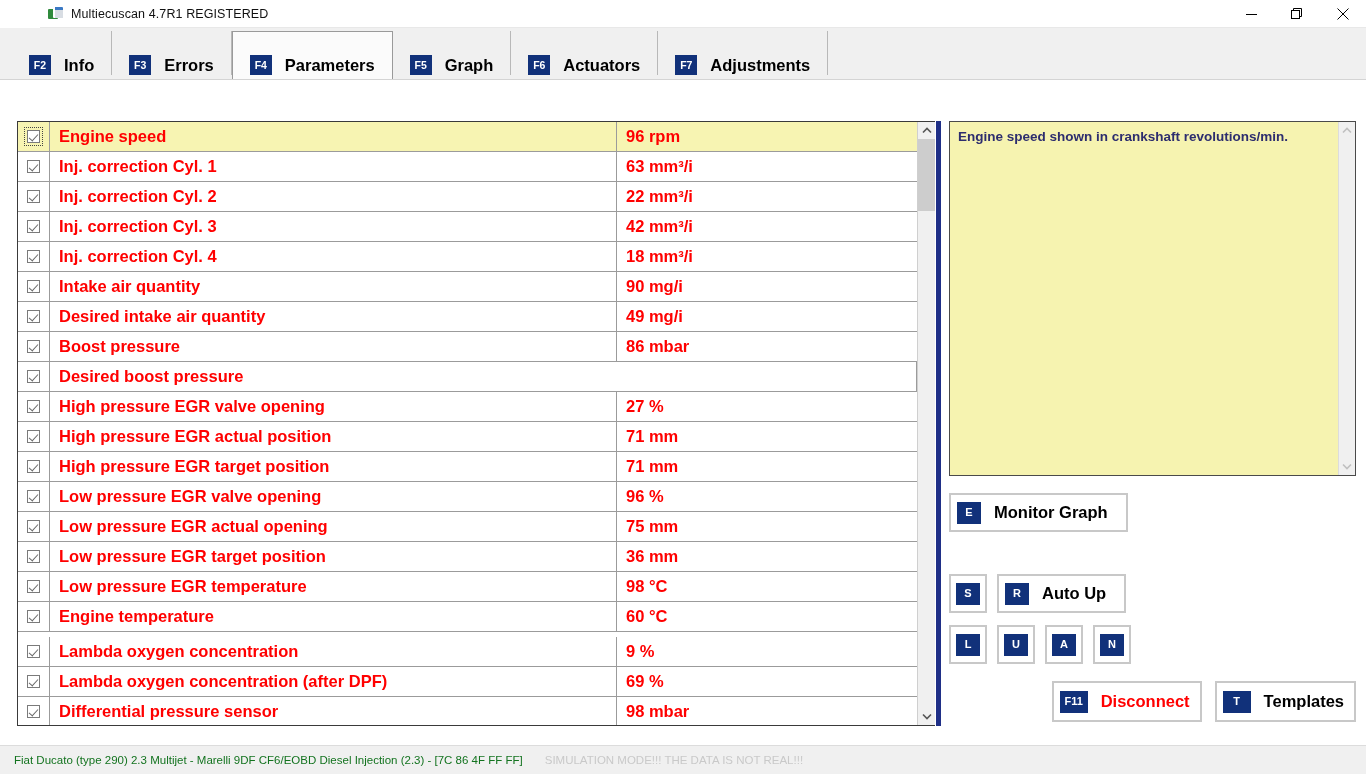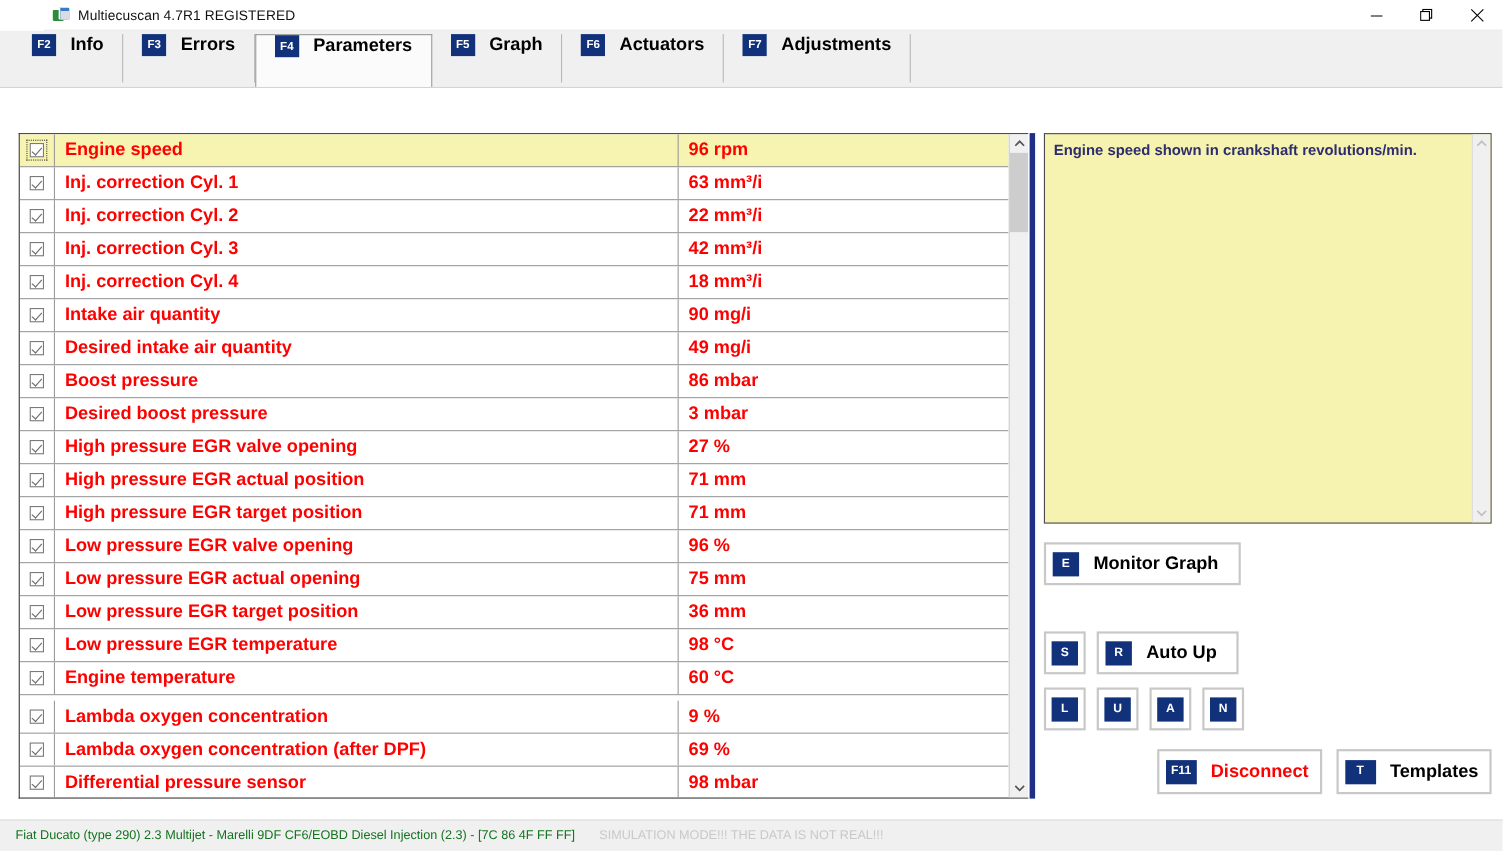--- a/index.html
+++ b/index.html
@@ -69,21 +69,21 @@
     height: 52px;
     background: #f0f0f0;
     display: flex;
     align-items: stretch;
     padding-left: 12px;
     border-bottom: 1px solid #d4d4d4;
     position: relative;
   }
   .tab {
     display: flex;
-    align-items: flex-start;
+    align-items: flex-end;
     padding: 0 17px;
     gap: 13px;
     font-size: 16.5px;
     font-weight: bold;
     color: #000000;
     border-right: 1px solid #b8b8b8;
     margin-top: 3px;
     margin-bottom: 4px;
     position: relative;
   }
@@ -441,21 +441,20 @@
               <span class="cb"></span>
             </div>
             <div class="cell-name">Boost pressure</div>
             <div class="cell-val">86 mbar</div>
           </div>
           <div class="row">
             <div class="cell-chk">
               <span class="cb"></span>
             </div>
             <div class="cell-name">Desired boost pressure</div>
-            <div class="cell-val">3 mbar</div>
           </div>
           <div class="row">
             <div class="cell-chk">
               <span class="cb"></span>
             </div>
             <div class="cell-name">High pressure EGR valve opening</div>
             <div class="cell-val">27 %</div>
           </div>
           <div class="row">
             <div class="cell-chk">

